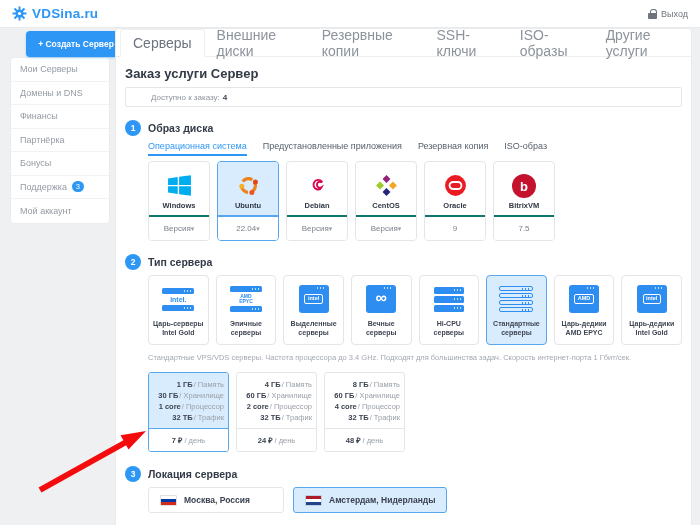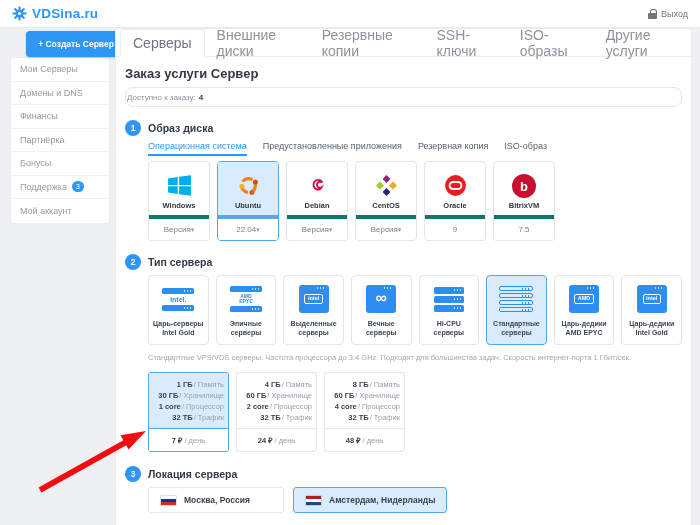--- a/index.html
+++ b/index.html
@@ -24,41 +24,41 @@
   .badge { background:#2e97f5; color:#fff; border-radius:7px; min-width:12px; height:11px; font-size:7px; display:inline-flex; align-items:center; justify-content:center; padding:0 3px; }
 
   
   .main { position:absolute; left:115px; top:28px; width:577px; height:497px; background:#fff; border:1px solid #e9ebec; border-bottom:none; border-radius:4px 4px 0 0; }
   .tabrow { display:flex; border-bottom:1px solid #edeff1; height:28px; align-items:stretch; padding-left:4px; }
   .tab { font-size:14px; color:#8d939c; padding:0 12px; display:flex; align-items:center; cursor:pointer; }
   .tab.active { color:#6d7480; background:#fff; border:1px solid #edeff1; border-bottom:1px solid #fff; margin-bottom:-1px; border-radius:3px 3px 0 0; }
   .content { padding:0 9px; }
 
   .page-title { font-size:13px; font-weight:bold; color:#323a47; margin-top:9px; }
-  .info-box { margin-top:6px; height:20px; border:1px solid #e4e6e8; border-radius:8px; display:flex; align-items:center; padding:0 1px; font-size:8px; color:#8d939c; gap:3px; }
+  .info-box { margin-top:6px; height:20px; border:1px solid #e4e6e8; border-radius:2px; display:flex; align-items:center; padding:0 25px; font-size:8px; color:#8d939c; gap:3px; }
   .info-box b { color:#3a4250; }
 
   .section { margin-top:13px; position:relative; }
   .sec-head { display:flex; align-items:center; gap:7px; }
   .num-circle { width:16px; height:16px; border-radius:50%; background:#2e97f5; color:#fff; font-size:8.5px; font-weight:bold; display:flex; align-items:center; justify-content:center; flex:0 0 16px; }
   .sec-title { font-size:10.5px; font-weight:bold; color:#323a47; }
   .sec-body { margin-left:23px; }
 
   .subtabs { display:flex; gap:16px; margin-top:5px; }
   .subtab { font-size:9px; color:#57606b; padding-bottom:3px; cursor:pointer; }
   .subtab.active { color:#2e97f5; border-bottom:2px solid #2e97f5; }
 
   
   .os-row { display:flex; gap:7px; margin-top:5px; }
   .os-card { width:62px; border:1px solid #e3e5e7; border-radius:4px; overflow:hidden; background:#fff; cursor:pointer; }
   .os-card.selected { border-color:#56a7ee; }
   .os-top { height:53px; display:flex; flex-direction:column; align-items:center; justify-content:flex-end; padding-bottom:5px; gap:3px; }
   .os-card.selected .os-top { background:#d9ecfd; }
   .os-name { font-size:7.5px; font-weight:bold; color:#2f3744; }
-  .os-bottom { border-top:4px solid #0f766e; height:25px; display:flex; align-items:center; justify-content:center; font-size:8px; color:#7a818b; background:#fff; }
+  .os-bottom { border-top:2px solid #0f766e; height:25px; display:flex; align-items:center; justify-content:center; font-size:8px; color:#7a818b; background:#fff; }
   .os-card.selected .os-bottom { border-top-color:#56a7ee;text-align:center; }
   .caret { font-size:7px; color:#9aa0a8; }
   .bx-circle { width:24px; height:24px; border-radius:50%; background:#c4122f; display:flex; align-items:center; justify-content:center; }
   .bx-circle span { color:#fff; font-size:13px; font-weight:bold; line-height:1; }
 
   
   .type-row { display:flex; gap:7px; margin-top:5px; }
   .type-card { width:62px; height:70px; border:1px solid #e3e5e7; border-radius:4px; background:#fff; display:flex; flex-direction:column; align-items:center; padding-top:8px; cursor:pointer; }
   .type-card.selected { border-color:#56a7ee; background:#d9ecfd; }
   .type-label { font-size:7px; font-weight:bold; color:#3f4653; text-align:center; line-height:9px; margin-top:5px; width:56px; }

